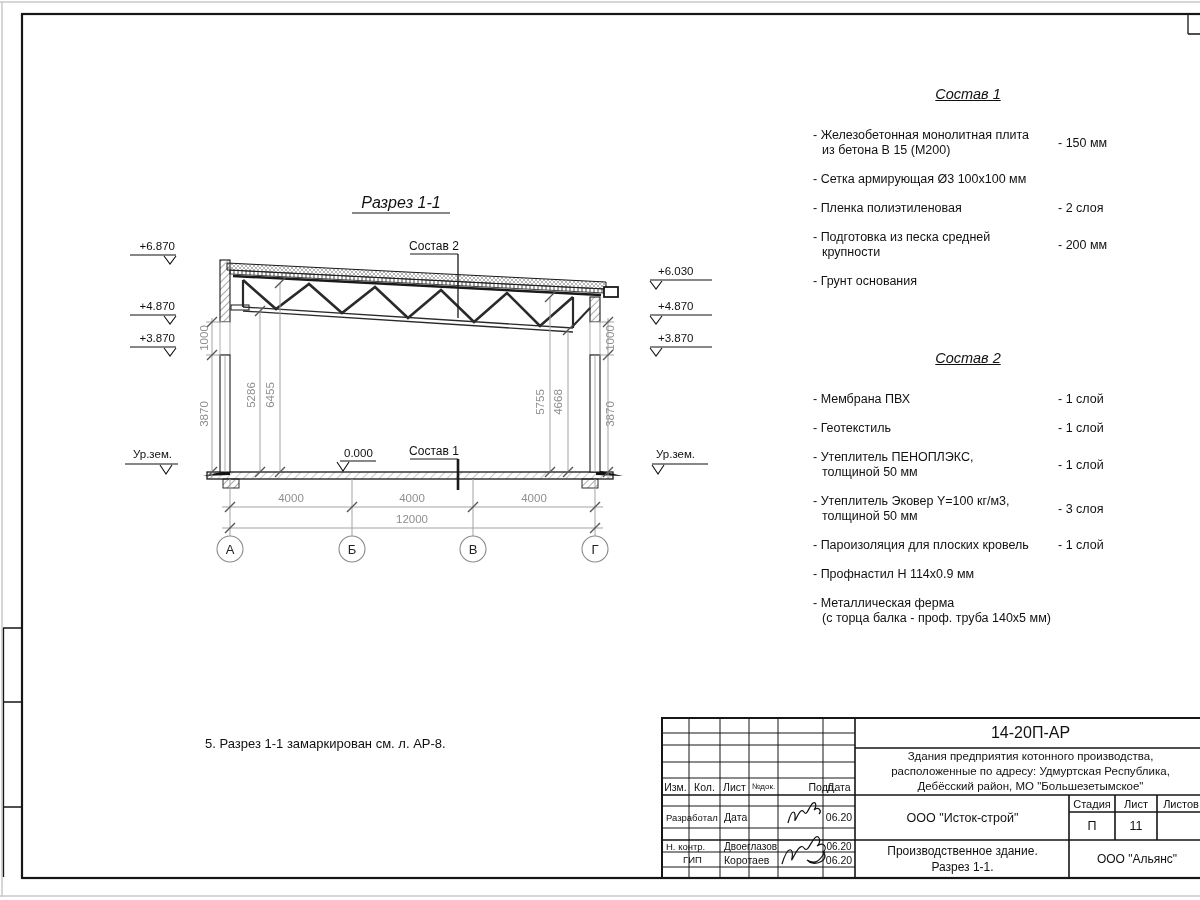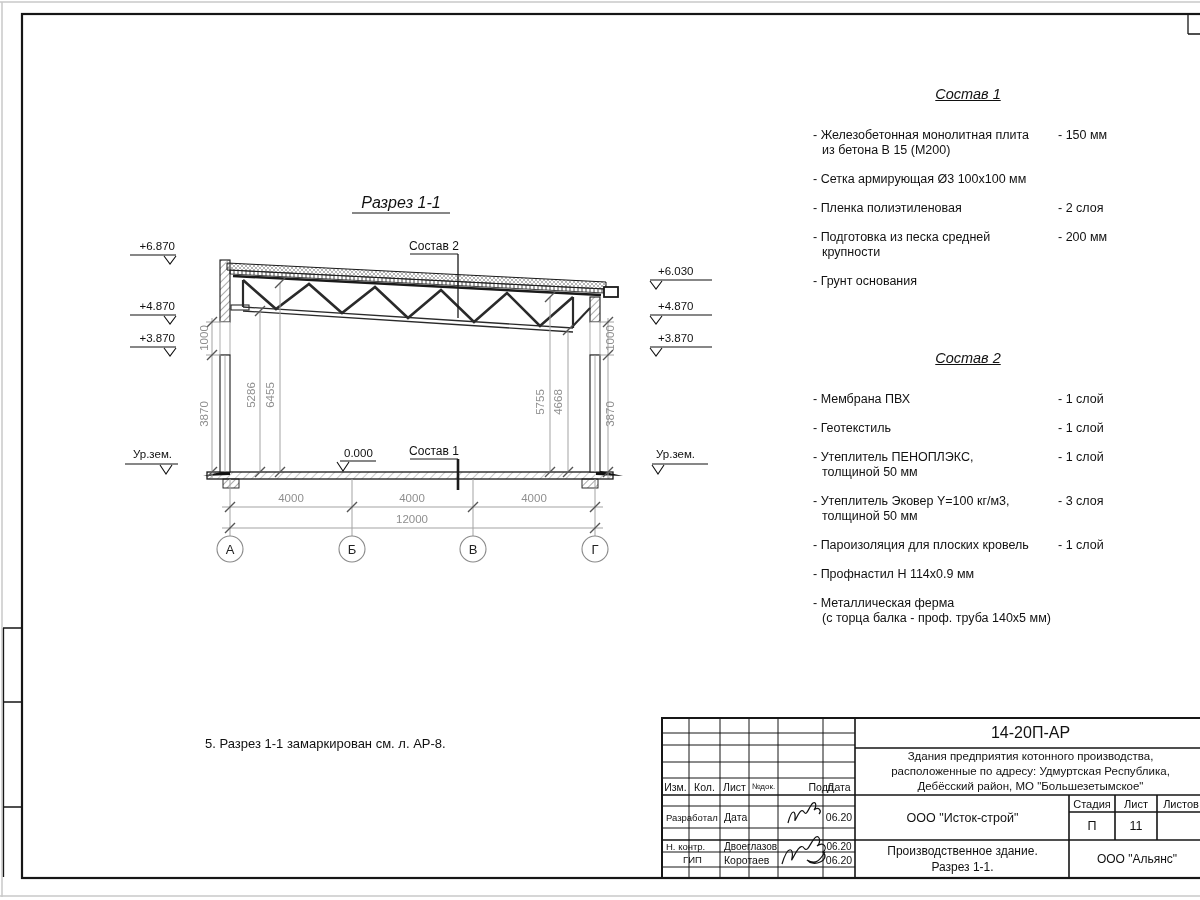--- a/index.html
+++ b/index.html
@@ -8,21 +8,21 @@
   svg{position:absolute;left:0;top:0;}
   svg text{font-family:"Liberation Sans",sans-serif;}
   .dimtxt{fill:#8f8f8f;font-size:11.5px;}
   .marktxt{fill:#111;font-size:11.5px;}
   .axtxt{fill:#222;font-size:13px;}
   .sectitle{fill:#111;font-size:16px;font-style:italic;}
   .reflabel{fill:#111;font-size:12px;}
   .panel{position:absolute;left:813px;width:310px;}
   .panel h3{margin:0 0 25px;text-align:center;font-style:italic;font-weight:normal;
             font-size:14.5px;line-height:17px;text-decoration:underline;}
-  .pitem{display:flex;align-items:flex-start;margin-bottom:14px;font-size:12.5px;line-height:15px;}
+  .pitem{display:flex;align-items:center;margin-bottom:14px;font-size:12.5px;line-height:15px;}
   .pname{flex:1;white-space:pre-line;padding-left:9px;text-indent:-9px;}
   .pval{width:65px;flex:none;white-space:nowrap;}
   .note{position:absolute;left:205px;top:736px;font-size:13px;}
   .tbtxt{position:absolute;display:flex;align-items:center;justify-content:center;
          text-align:center;white-space:pre-line;}
   .tl{justify-content:flex-start;text-align:left;padding-left:3px;box-sizing:border-box;}
 </style>
 </head>
 <body>
 

